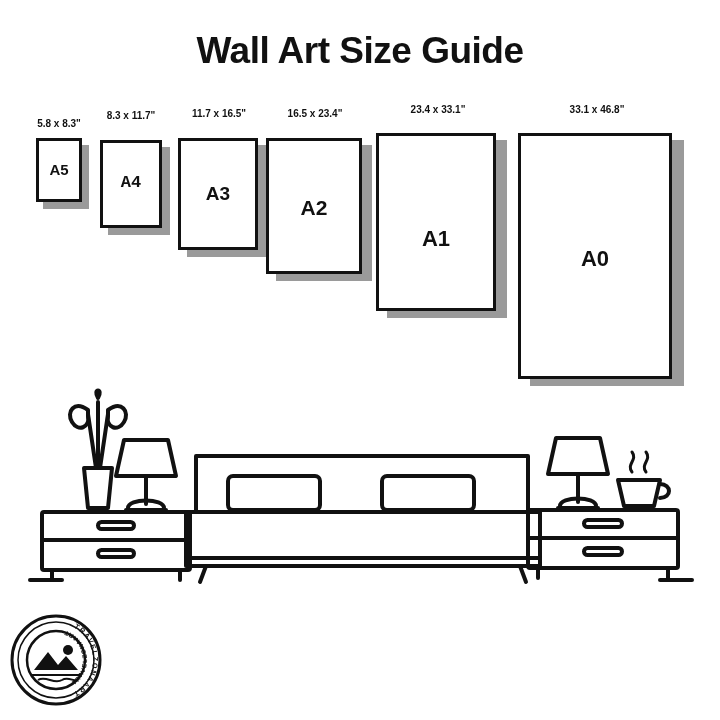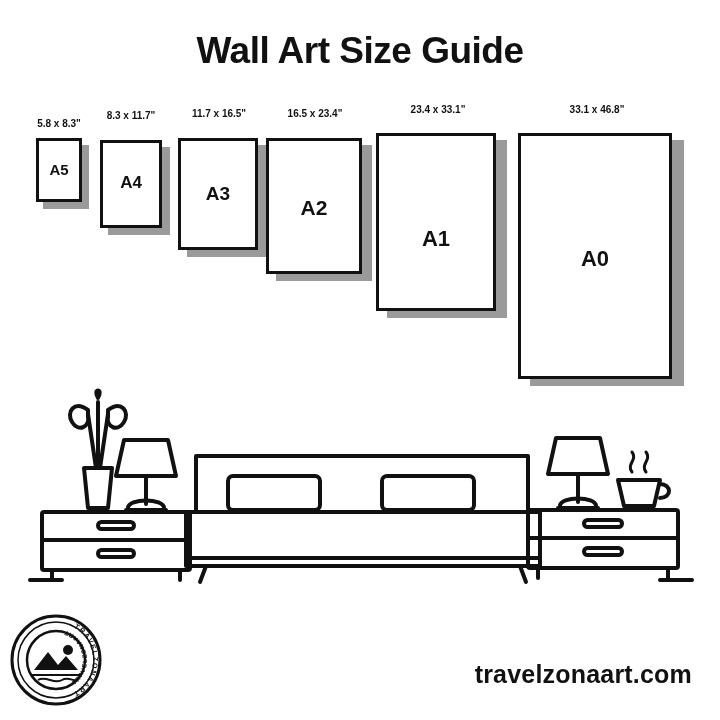--- a/index.html
+++ b/index.html
@@ -113,21 +113,21 @@
       <div class="frame-shadow" style="left:7px; top:27px; width:46px; height:64px;"></div>
       <div class="frame-box" style="left:0px; top:20px; width:46px; height:64px;">
         <div class="frame-label" style="top:20px; font-size:15px;text-align:center;">A5</div>
       </div>
     </div>
 
     <div class="frame-wrap" style="left:100px; top:110px; width:62px;">
       <div class="frame-caption" style="top:0px;">8.3 x 11.7"</div>
       <div class="frame-shadow" style="left:8px; top:37px; width:62px; height:88px;"></div>
       <div class="frame-box" style="left:0px; top:30px; width:62px; height:88px;">
-        <div class="frame-label" style="top:30px; font-size:17px;">A4</div>
+        <div class="frame-label" style="top:30px; font-size:17px;font-family:Liberation Mono, monospace;">A4</div>
       </div>
     </div>
 
     <div class="frame-wrap" style="left:178px; top:108px; width:82px;">
       <div class="frame-caption" style="top:0px;">11.7 x 16.5"</div>
       <div class="frame-shadow" style="left:9px; top:37px; width:80px; height:112px;"></div>
       <div class="frame-box" style="left:0px; top:30px; width:80px; height:112px;">
         <div class="frame-label" style="top:42px; font-size:19px;">A3</div>
       </div>
     </div>
@@ -251,15 +251,14 @@
       </g>
       <text font-family="Liberation Sans, sans-serif" font-size="7.2" font-weight="bold" fill="#111111" letter-spacing="1.3">
         <textPath href="#circleTop" startOffset="8%">TRAVELZONAART</textPath>
       </text>
       <text font-family="Liberation Sans, sans-serif" font-size="6.2" font-weight="bold" fill="#111111" letter-spacing="1.1">
         <textPath href="#circleBot" startOffset="10%">TRAVELZONAART</textPath>
       </text>
     </svg>
   </div>
 
-  <div class="website">travelzonaart.com</div>
 
 </div>
 
 </body></html>

